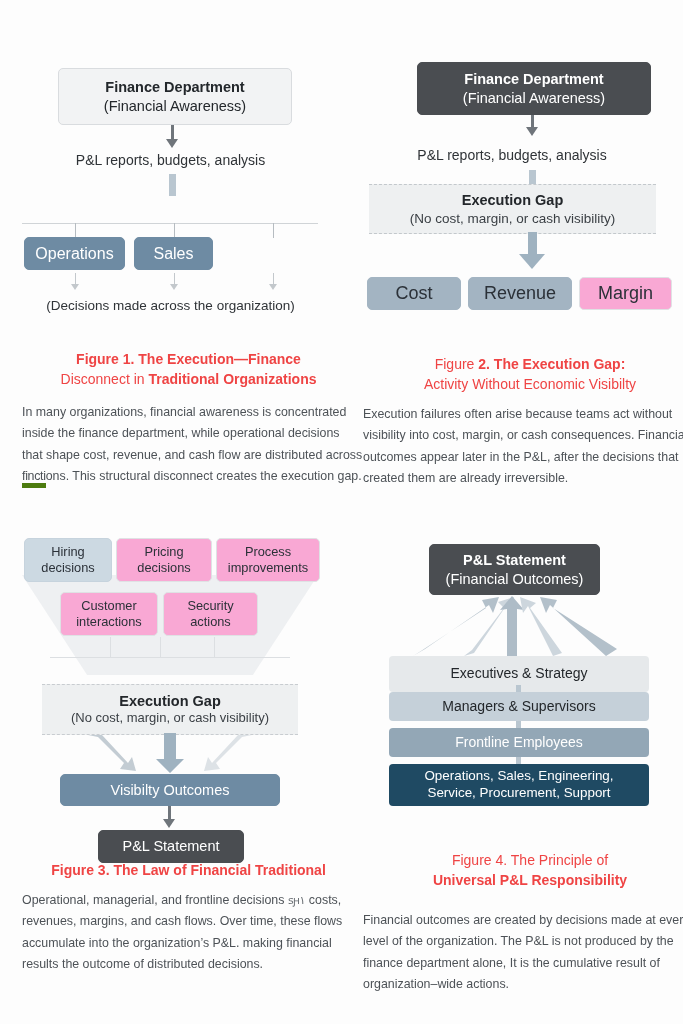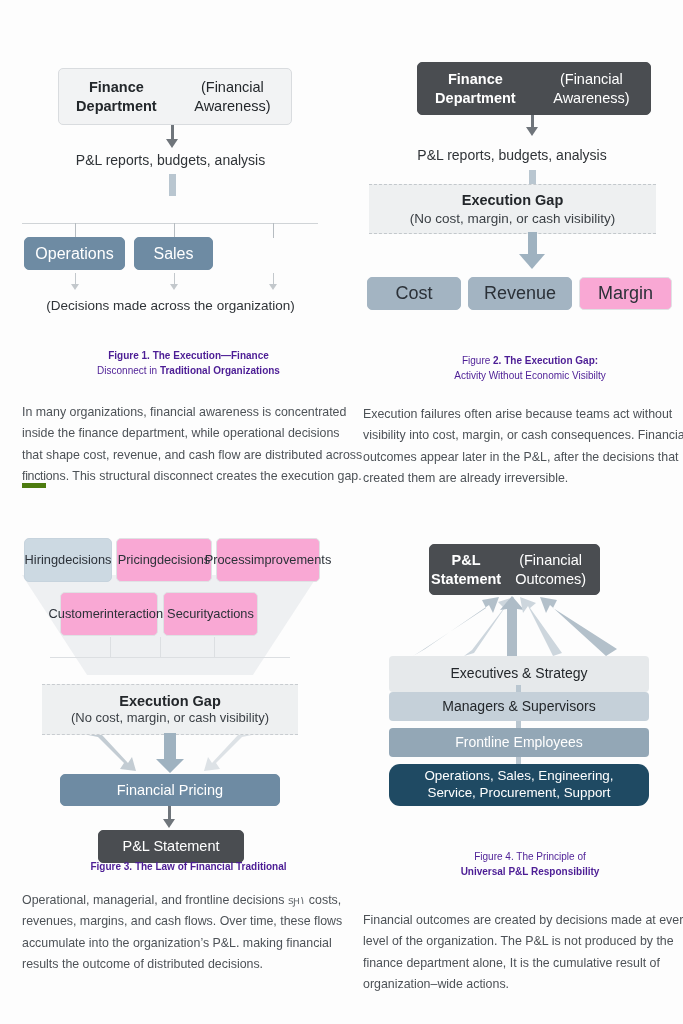--- a/index.html
+++ b/index.html
@@ -16,41 +16,41 @@
   .panel{position:absolute;box-sizing:border-box;}
   #panel-1{left:0;top:34px;width:341px;height:470px;}
   #panel-2{left:341px;top:34px;width:342px;height:470px;}
   #panel-3{left:0;top:520px;width:341px;height:504px;}
   #panel-4{left:341px;top:520px;width:342px;height:504px;}
 
   
   .box{
     box-sizing:border-box;
     border-radius:5px;
-    display:flex;flex-direction:row;
+    display:flex;flex-direction:column;
     align-items:center;justify-content:center;
     text-align:center;
     line-height:1.25;
   }
   .box .t1{font-weight:bold;}
   .box .t2{font-weight:normal;}
 
   .box-light{background:#f2f3f4;border:1px solid #d9dcdf;color:#23272b;}
   .box-dark{background:#4a4d51;color:#ffffff;border:1px solid #4a4d51;}
   .box-steel{background:#6e8ba3;color:#ffffff;border:1px solid #6e8ba3;}
   .box-steel-soft{background:#a3b4c2;color:#2b3138;border:1px solid #a3b4c2;}
   .box-pale{background:#f9a8d4;color:#2b3138;border:1px solid #dfe2e4;}
   .box-bluepale{background:#ccd9e2;color:#2b3138;border:1px solid #c6d3dd;}
 
   .caption{
     text-align:center;
-    font-size:10px;
+    font-size:14px;
     font-weight:bold;
     line-height:1.45;
-    color:#4c1d95;
+    color:#ef4444;
     padding:0 18px;
   }
   .caption .reg{font-weight:normal;}
   .body-text{
     font-size:12.4px;
     line-height:1.72;
     color:#4d5257;
     padding:0 22px;
   }
   .body-text .ocr-underline{
@@ -136,21 +136,21 @@
 
   
   #fig4-pnl{position:absolute;left:88px;top:24px;width:171px;height:51px;font-size:14.5px;}
   #fig4-fan{position:absolute;left:40px;top:75px;width:262px;height:61px;}
   .fig4-layer{position:absolute;box-sizing:border-box;border-radius:4px;
     display:flex;flex-direction:column;align-items:center;justify-content:center;
     text-align:center;line-height:1.25;font-size:14px;}
   #fig4-exec{left:48px;top:136px;width:260px;height:36px;background:#e6e9eb;color:#23272b;}
   #fig4-mgr{left:48px;top:172px;width:260px;height:29px;background:#c5d0d9;color:#23272b;}
   #fig4-front{left:48px;top:208px;width:260px;height:29px;background:#93a7b6;color:#ffffff;}
-  #fig4-ops{left:48px;top:244px;width:260px;height:42px;background:#1f4a63;color:#ffffff;font-size:13.4px;border-radius:11px;}
+  #fig4-ops{left:48px;top:244px;width:260px;height:42px;background:#1f4a63;color:#ffffff;font-size:13.4px;}
   #fig4-spine-a{position:absolute;left:175px;top:165px;width:5px;height:7px;background:#b9c6d0;}
   #fig4-spine-b{position:absolute;left:175px;top:201px;width:5px;height:7px;background:#b9c6d0;}
   #fig4-spine-c{position:absolute;left:175px;top:237px;width:5px;height:7px;background:#b9c6d0;}
   #fig4-caption{position:absolute;left:0;top:330px;width:342px;}
   #fig4-body{position:absolute;left:0;top:390px;width:342px;}
 </style>
 </head>
 <body>
 
 <div class="page">
@@ -280,21 +280,21 @@
       </g>
       <g fill="#9fb2c0">
         <path d="M84 0 L96 0 L96 26 L104 26 L90 40 L76 26 L84 26 Z"></path>
       </g>
       <g fill="#dde2e6">
         <path d="M158 2 L172 2 L162 4 L136 30 L140 36 L124 38 L128 24 L132 30 Z"></path>
       </g>
     </svg>
 
     <div class="box box-steel" id="fig3-outcomes">
-      <span>Financial Pricing</span>
+      <span>Visibilty Outcomes</span>
     </div>
 
     <div id="fig3-link-stem"></div>
     <div id="fig3-link-head"></div>
 
     <div class="box box-dark" id="fig3-pnl">
       <span>P&amp;L Statement</span>
     </div>
 
     <div class="caption" id="fig3-caption">

